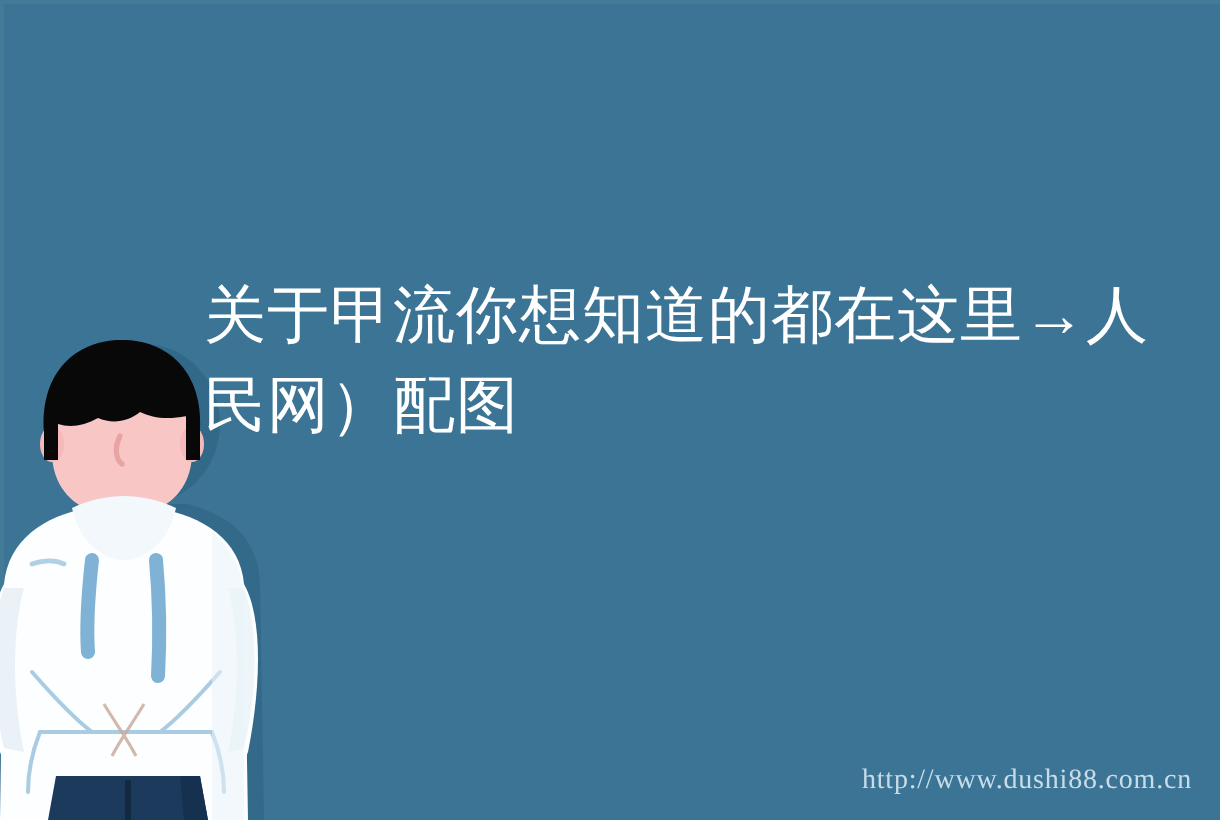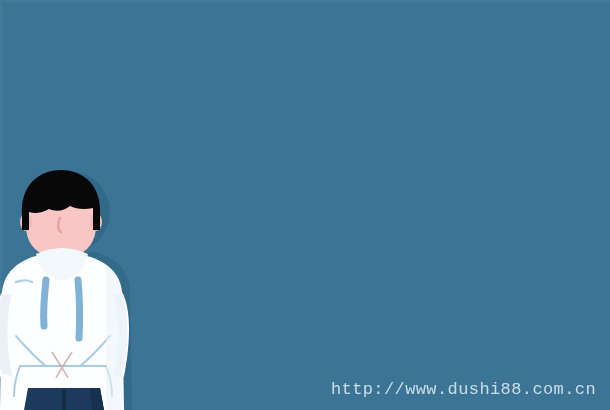--- a/index.html
+++ b/index.html
@@ -38,22 +38,22 @@
     z-index: 30;
     white-space: pre-wrap;
   }
 
   
   #watermark {
     position: absolute;
     right: 14px;
     bottom: 11px;
     color: rgba(235,246,252,0.80);
-    font-family: Liberation Mono, monospace;
-    font-size: 17px;
+    font-family: Liberation Serif, serif;
+    font-size: 14px;
     letter-spacing: 0.4px;
     z-index: 35;
   }
 
   
   #figure {
     position: absolute;
     left: -6px;
     bottom: 0;
     width: 140px;
@@ -125,17 +125,18 @@
       </g>
 
       <g>
         <path d="M34 218 L106 218 L110 240 L30 240 Z" fill="#1b3a5c"></path>
         <path d="M70 220 L70 240" stroke="#12293f" stroke-width="3" fill="none"></path>
         <path d="M96 218 L106 218 L110 240 L98 240 Z" fill="#16314f"></path>
       </g>
     </svg>
   </div>
 
+  <div id="headline">关于甲流你想知道的都在这里→人民网）配图</div>
 
   <div id="watermark">http://www.dushi88.com.cn</div>
 
   <div id="edge-rim"></div>
 </div>
 
 </body></html>

